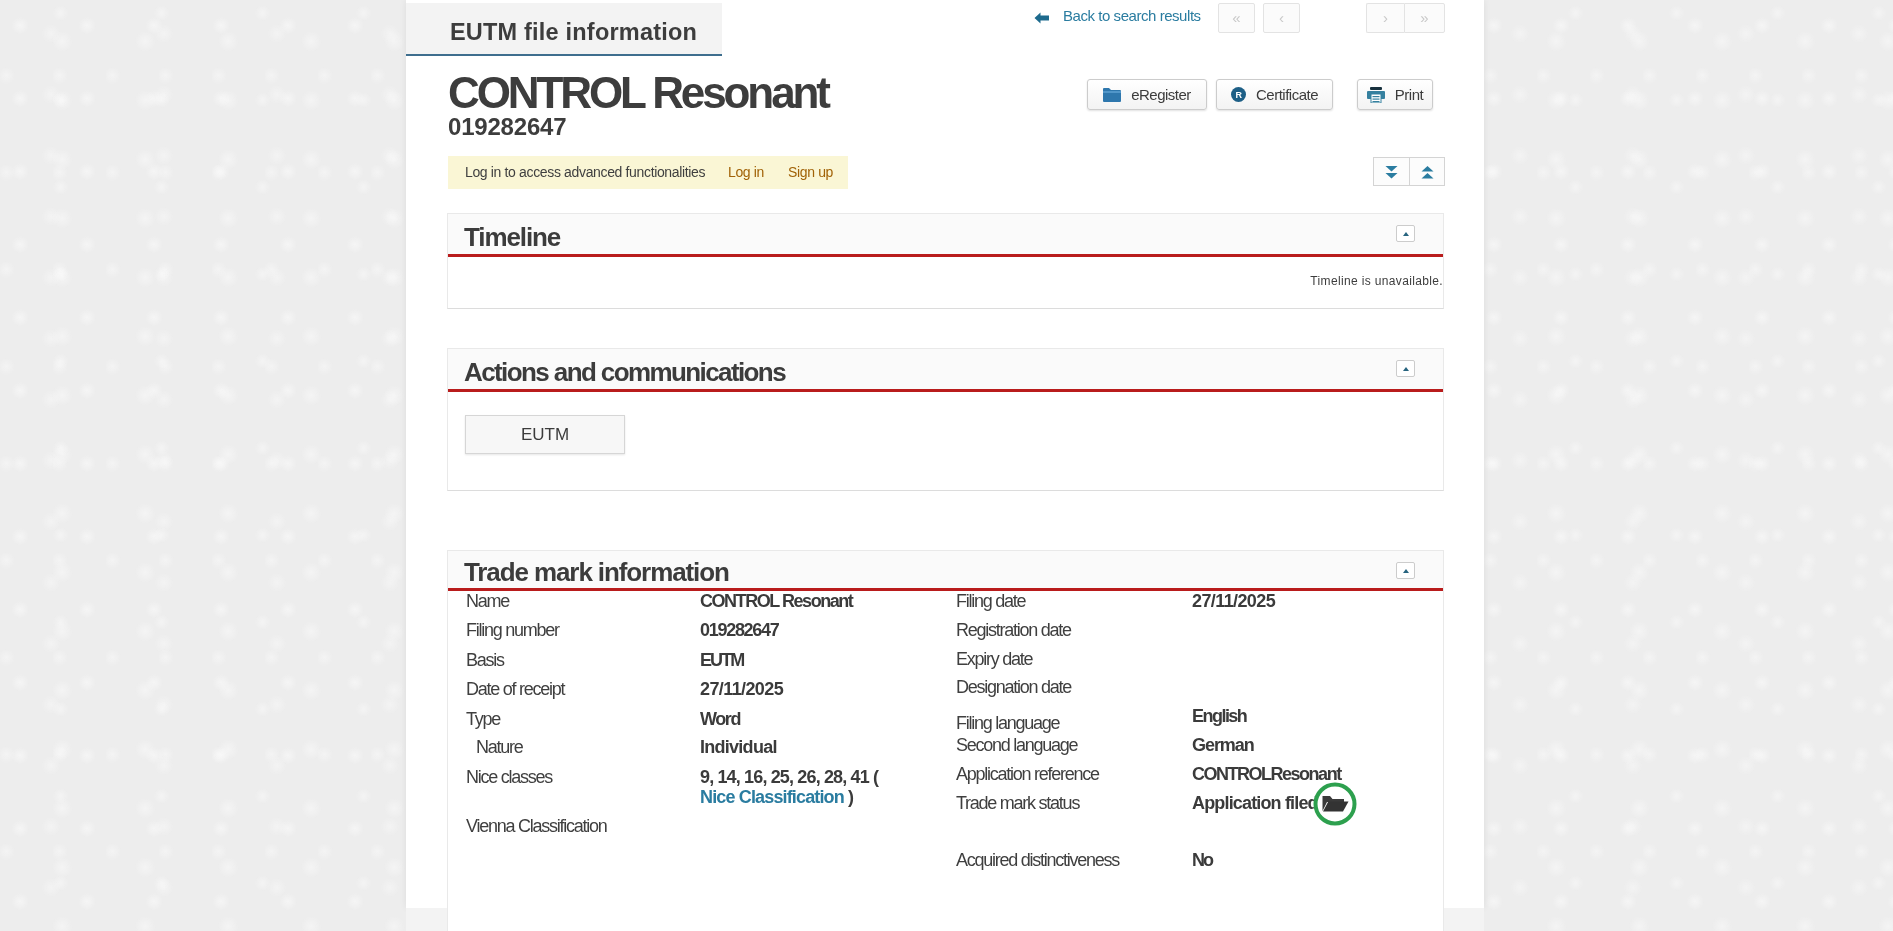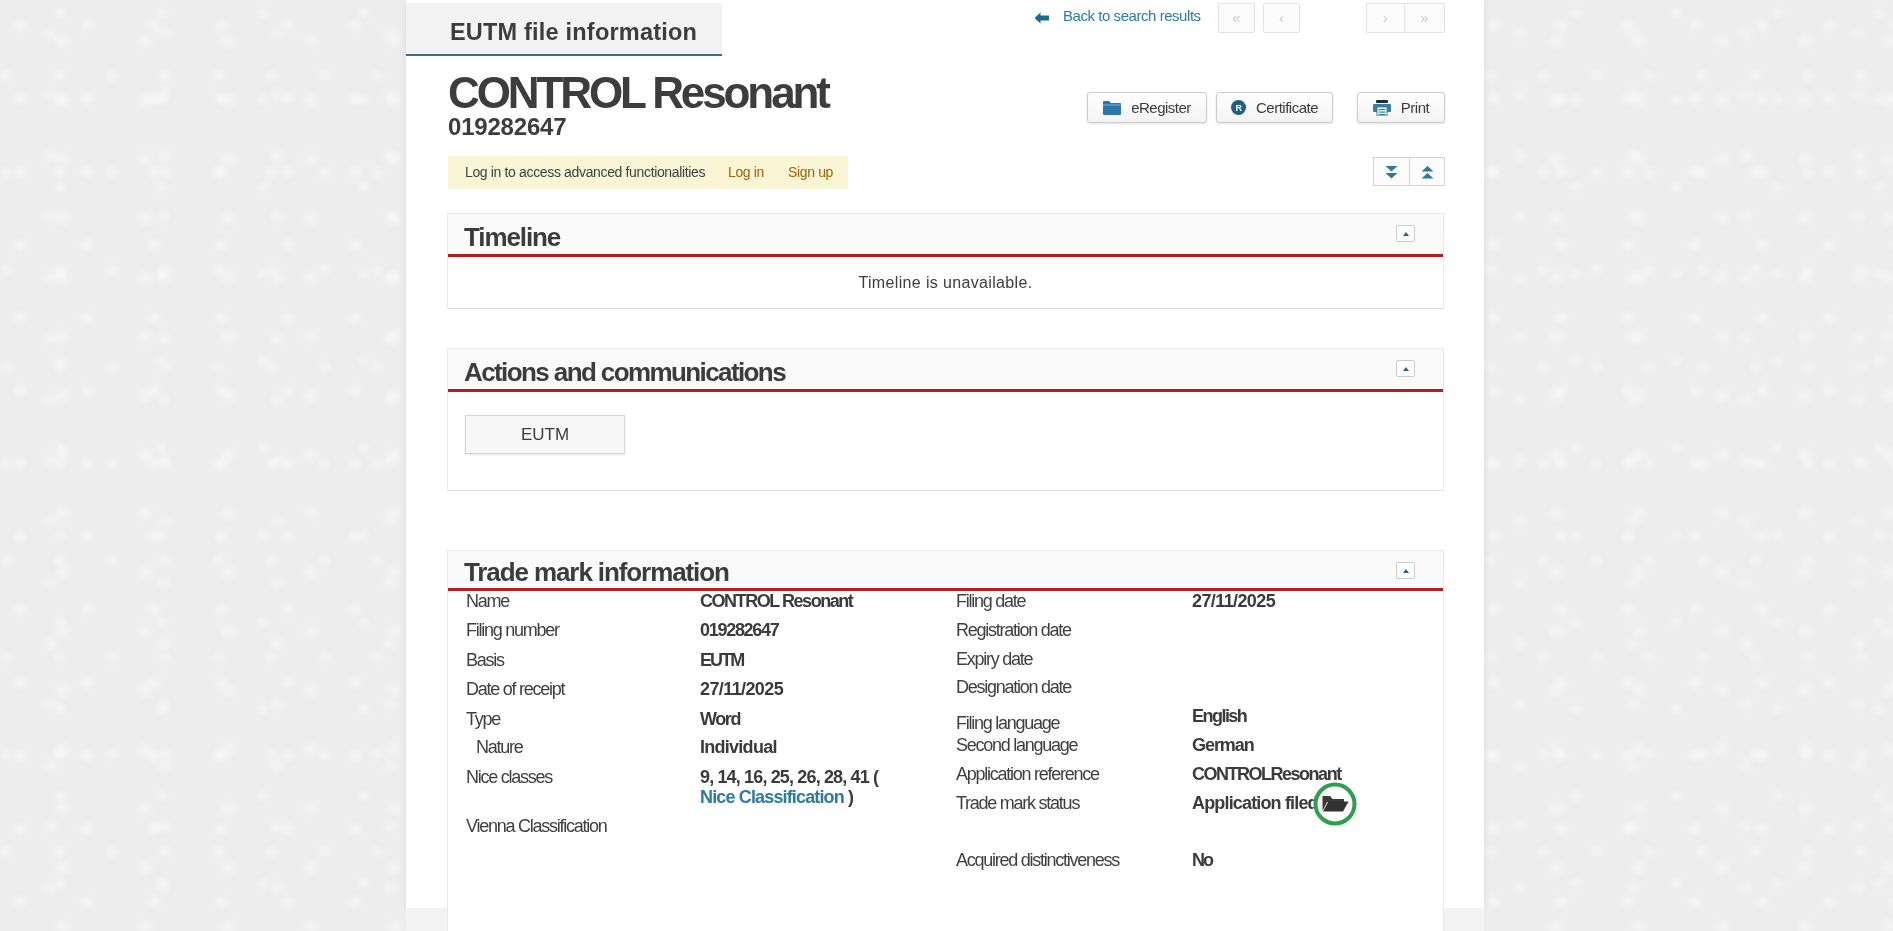--- a/index.html
+++ b/index.html
@@ -43,21 +43,21 @@
   .pgtext { top:9px; left:1373px; width:68px; text-align:center; font-size:20px; letter-spacing:-1.3px; word-spacing:2.5px; color:#14532d; }
 
   .title { left:448px; top:71px; font-size:44px; line-height:44px; letter-spacing:-3.1px; font-weight:bold; color:#3d3d3d; }
   .subtitle { left:448px; top:115px; font-size:24px; line-height:24px; letter-spacing:-0.2px; font-weight:bold; color:#3d3d3d; }
 
   .btn {
     top:79px; height:31px; border:1px solid #cccccc; border-radius:3px;
     background:linear-gradient(#ffffff,#f3f3f3);
     box-shadow:0 1px 2px rgba(0,0,0,.12);
     font-size:15px; letter-spacing:-0.5px; color:#3c3c3c;
-    display:flex; align-items:center; justify-content:center; gap:10px;margin-top:13px;
+    display:flex; align-items:center; justify-content:center; gap:10px;
   }
   .yellowbar {
     left:448px; top:156px; width:400px; height:33px; background:#faf6d5;
     font-size:14px; letter-spacing:-0.35px; line-height:33px;
   }
   .yellowbar .txt { position:absolute; left:17px; }
   .yellowbar a { color:#a16207; text-decoration:none; position:absolute; }
   .collx {
     top:157px; height:29px; width:36px; background:#fcfcfc; border:1px solid #d4d4d4;
     display:flex; align-items:center; justify-content:center;
@@ -69,21 +69,21 @@
     font-size:26px; letter-spacing:-1.1px; font-weight:bold; color:#3c3c3c; line-height:46px;
     padding-left:16px; position:relative;
   }
   .secbtn {
     position:absolute; right:28px; top:11px; width:19px; height:17px;
     background:#fff; border:1px solid #ccc; border-radius:2px;
     display:flex; align-items:center; justify-content:center;
   }
   .secbtn .tri { width:0; height:0; border-left:3px solid transparent; border-right:3px solid transparent; border-bottom:4px solid #27647f; }
 
-  .unavail { text-align:center; font-size:16px; letter-spacing:0.35px; color:#3d3d3d; padding-top:17px; }
+  .unavail { text-align:right; font-size:12px; letter-spacing:0.35px; color:#3d3d3d; padding-top:17px; }
 
   .eutmbtn {
     position:absolute; left:17px; top:23px; width:160px; height:39px;
     background:#f7f7f7; border:1px solid #d6d6d6;
     box-shadow:0 1px 2px rgba(0,0,0,.1);
     text-align:center; line-height:37px; font-size:17px; color:#3c3c3c;
   }
 
   .row { position:absolute; font-size:18px; line-height:19.5px; }
   .lab { color:#3f3f3f; letter-spacing:-1.25px; }
@@ -118,21 +118,21 @@
     </svg>
   <span>eRegister</span>
 </div>
 <div class="abs btn" style="left:1216px;width:117px;">
   <svg width="15" height="15" viewBox="0 0 15 15">
       <circle cx="7.5" cy="7.5" r="7.5" fill="#1d5f86"></circle>
       <text x="7.5" y="11" font-family="Liberation Sans" font-size="9" font-weight="bold" fill="#fff" text-anchor="middle">R</text>
     </svg>
   <span>Certificate</span>
 </div>
-<div class="abs btn" style="left:1357px;width:88px;">
+<div class="abs btn" style="left:1357px;width:76px;">
   <svg width="18" height="16" viewBox="0 0 18 16">
       <rect x="3" y="0" width="12" height="3" rx="1" fill="#17303d"></rect>
       <path d="M0 5 Q0 4 1 4 L17 4 Q18 4 18 5 L18 11 Q18 12 17 12 L1 12 Q0 12 0 11 Z" fill="#35809f"></path>
       <rect x="4" y="7" width="10" height="9" fill="#ffffff" stroke="#35809f" stroke-width="1"></rect>
       <rect x="5.5" y="9" width="7" height="1.2" fill="#35809f"></rect>
       <rect x="5.5" y="11.5" width="7" height="1.2" fill="#35809f"></rect>
       <rect x="5.5" y="14" width="7" height="1.2" fill="#35809f"></rect>
     </svg>
   <span>Print</span>
 </div>

